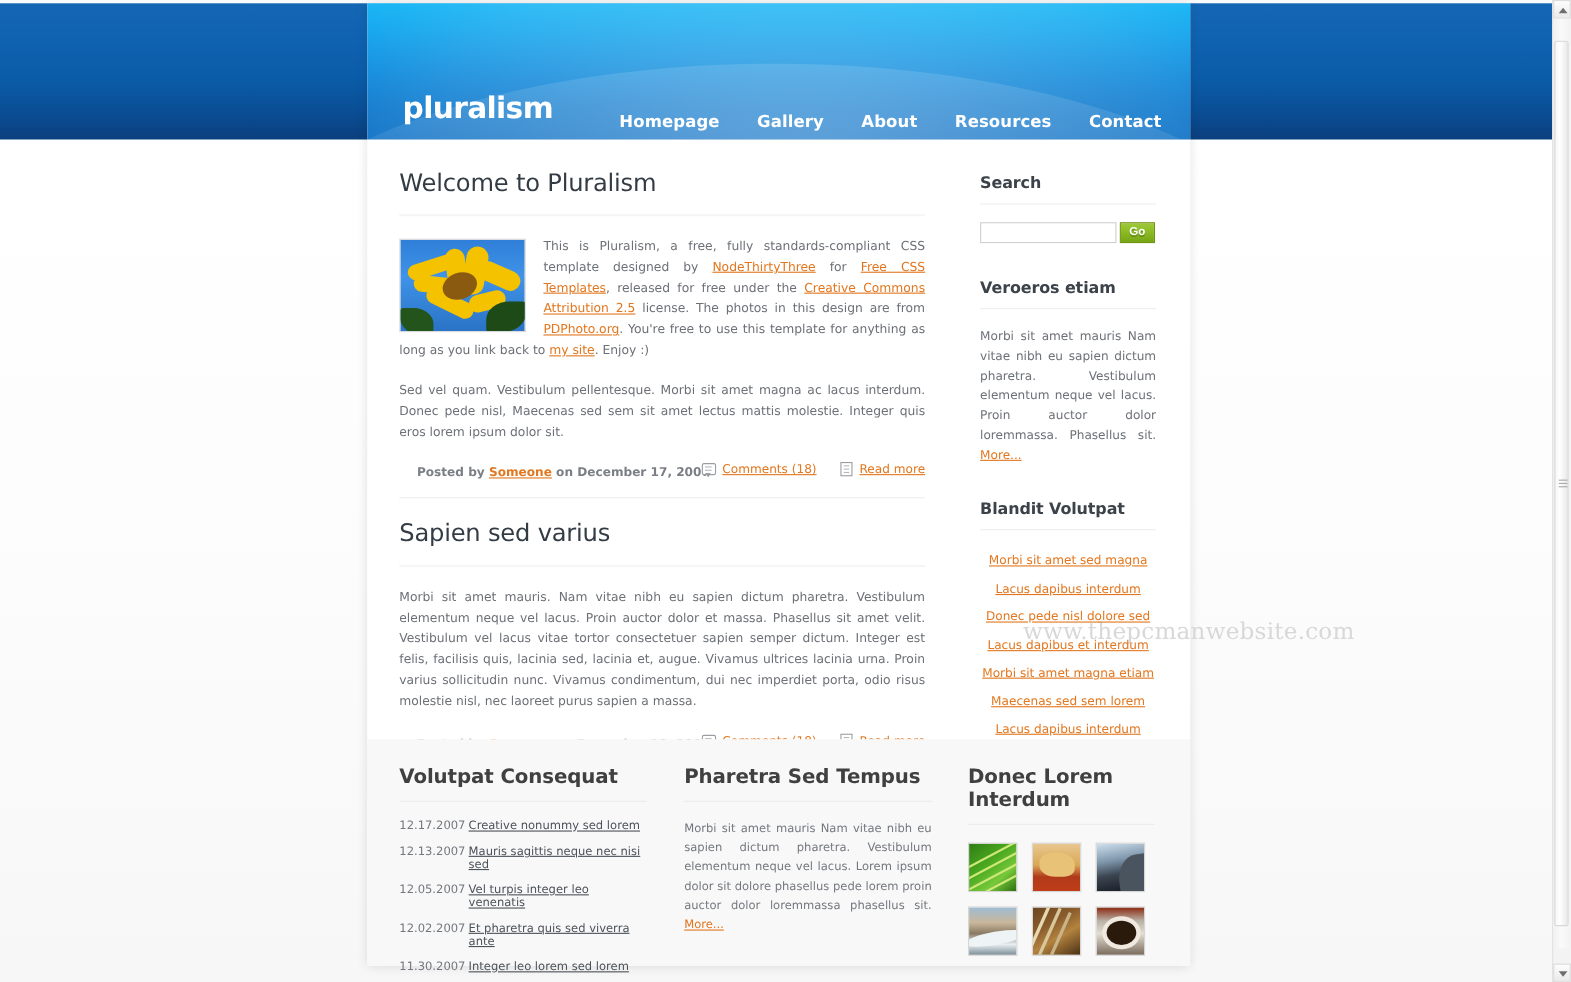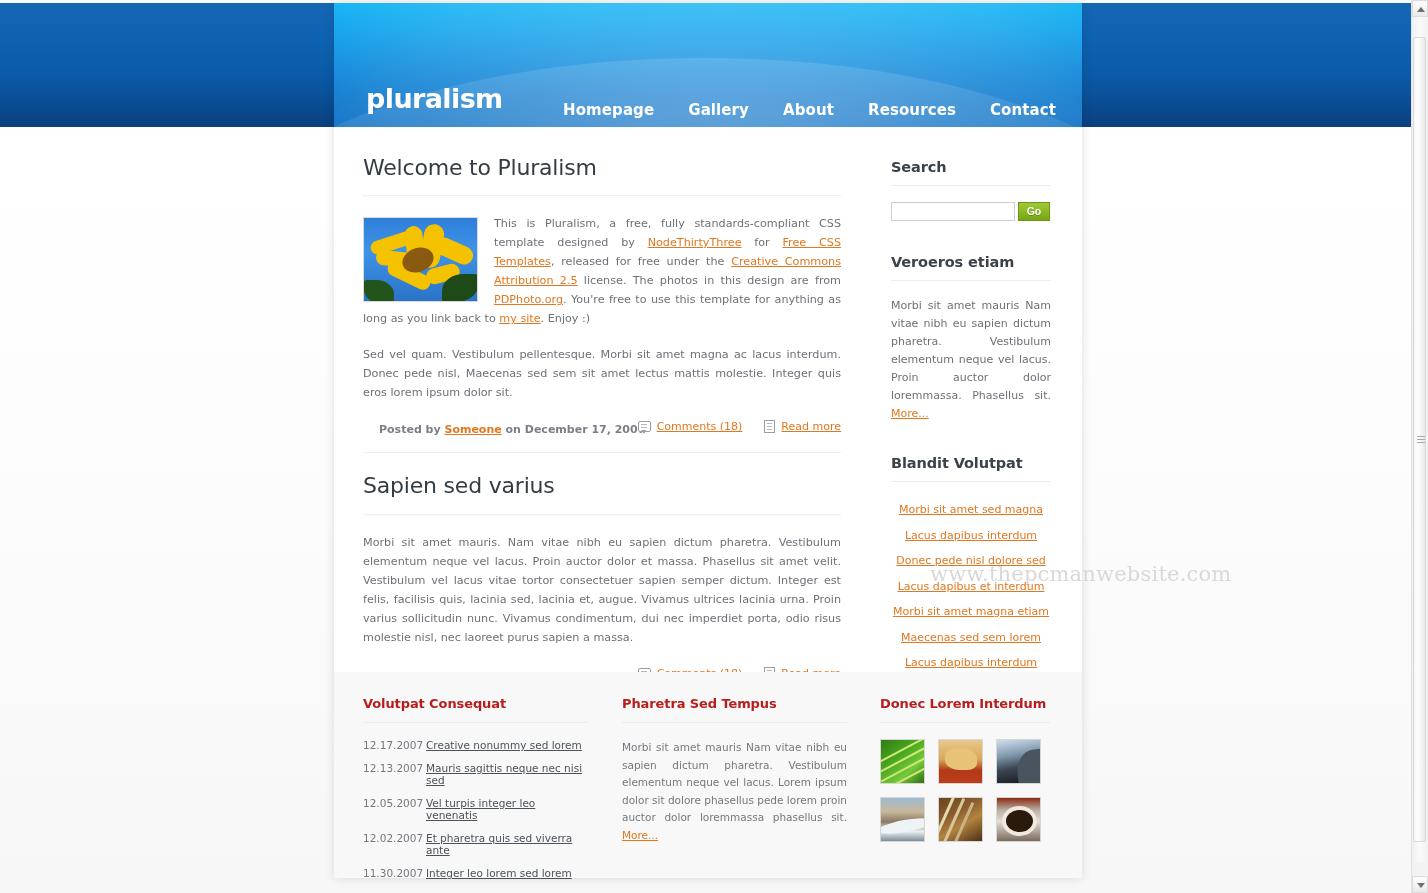--- a/index.html
+++ b/index.html
@@ -205,21 +205,21 @@
   
   #footer{
     position:absolute;left:0;top:669px;width:748px;height:206px;
     background:#f8f8f8;box-sizing:border-box;
   }
   .fcol{position:absolute;top:24px;}
   #fcol1{left:29px;width:225px;}
   #fcol2{left:288px;width:225px;}
   #fcol3{left:546px;width:170px;}
   h3.foot-title{
-    margin:0;font-size:13px;font-weight:bold;color:#b91c1c;letter-spacing:-.1px;
+    margin:0;font-size:18px;font-weight:bold;color:#404040;letter-spacing:-.1px;
   }
   .foot-rule{height:1px;background:#ececec;margin:11px 0 16px 0;}
   table.datelist{border-collapse:collapse;font-size:10.5px;width:100%;}
   table.datelist td{padding:0 0 11px 0;vertical-align:top;color:#74787e;}
   table.datelist td.dt{width:63px;white-space:nowrap;color:#74787e;}
   table.datelist a{color:#4c5259;text-decoration:underline;}
   .foot-text{font-size:10.5px;color:#74787e;line-height:17.5px;text-align:justify;}
   .foot-text a{color:#e2771f;text-decoration:underline;}
   #gallery{display:flex;flex-wrap:wrap;gap:13px;width:170px;}
   .gthumb{

